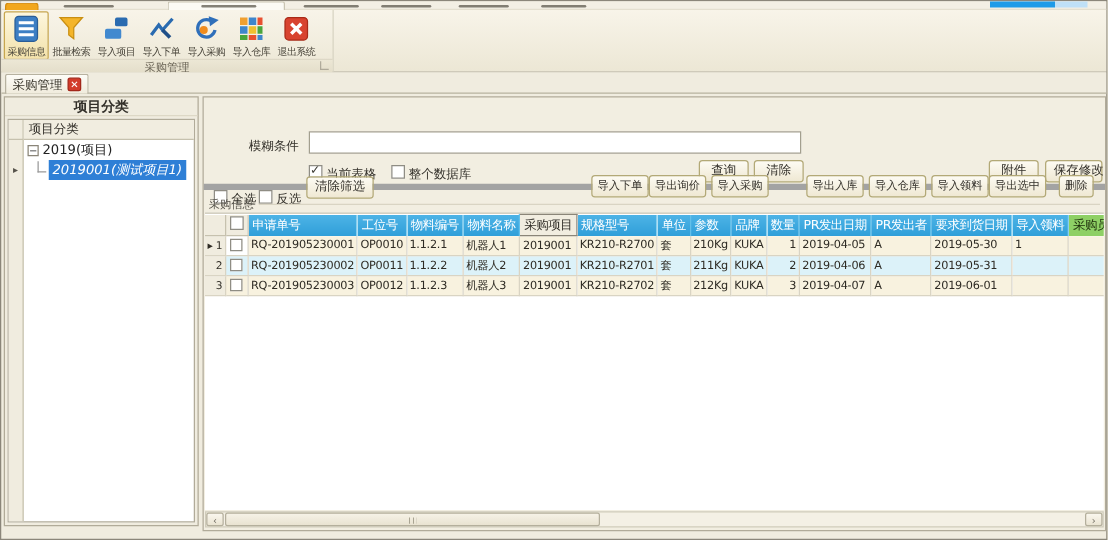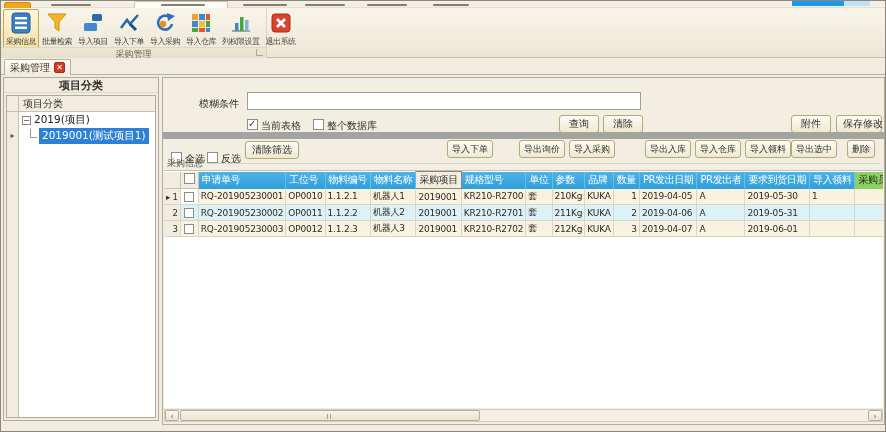--- a/index.html
+++ b/index.html
@@ -49,41 +49,41 @@
             display:grid; grid-template-columns:12px 1fr; grid-template-rows:16px 16px 16px 1fr; }
   .lp-gcell{ background:#f0ecdf; border-right:1px solid #c6c1ae; font-size:8px; color:#55524a; text-align:center; line-height:16px;}
   .lp-ghead{ border-bottom:1px solid #c6c1ae; }
   .lp-colhead{ background:#f1ede0; border-bottom:1px solid #c6c1ae; font-size:10px; color:#33302a;
                line-height:15px; padding-left:4px; }
   .lp-row{ display:flex; align-items:center; font-size:10.5px; color:#222; padding-left:3px; white-space:nowrap; overflow:hidden;}
   .expander{ width:9px; height:9px; border:1px solid #8a8578; background:#fff; font-size:8px; line-height:7px;
              text-align:center; color:#333; margin-right:3px; flex:0 0 auto;}
   .node-bold{ font-weight:normal; }
   .connector{ width:7px; height:9px; border-left:1px solid #999; border-bottom:1px solid #999; margin:0 2px 5px 8px; flex:0 0 auto;}
-  .node-sel{ color:#fff; padding:15px 3px; }
+  .node-sel{ color:#fff; padding:15px 3px;font-style:italic; }
 
   
   .right-panel{ position:absolute; left:161px; top:2px; width:723px; height:348px;
                 border:1px solid #b1ab99; background:#f2eee1;}
-  .querybox{ position:absolute; left:0; top:3px; width:100%; height:58px; border-bottom:7px solid #a3a3a3;}
+  .querybox{ position:absolute; left:0; top:16px; width:100%; height:58px; border-bottom:5px solid #a3a3a3;}
   .q-label{ position:absolute; left:36px; top:16px; font-size:10px; color:#33302a;}
   .q-input{ position:absolute; left:84px; top:11px; width:394px; height:18px; border:1px solid #a39f8e;
             background:#fff; font-size:10px; padding:0 3px; font-family:"DejaVu Sans",sans-serif;}
   .cbx{ display:inline-flex; gap:3px; font-size:10px; color:#33302a; position:absolute; top:38px;}
   .cb{ width:11px; height:11px; border:1px solid #8f8d84; background:#fff; display:inline-block; position:relative; flex:0 0 auto;}
   .cb.checked::after{ content:"✓"; position:absolute; left:0; top:-2px; font-size:10px; font-weight:bold; color:#3c3a33;}
   .btn{ display:inline-block; height:18px; line-height:16px; padding:0 6px; font-size:10px; color:#33302a;
         background:linear-gradient(#fdfbf3,#efe8d3); border:1px solid #b3a977; border-radius:3px; text-align:center; cursor:default; white-space:nowrap;}
   .q-btn{ position:absolute; top:34px; }
 
   .actionsrow{ position:absolute; left:0; top:62px; width:100%; height:20px;}
   .actcbx{ top:12px; }
   .act-buttons{ position:absolute; right:9px; top:0; display:flex; }
   .act-buttons .btn{ font-size:9px; padding:0 4px; height:18px;}
-  .gapS{ margin-left:4px;} .gap1{ margin-left:26px;} .gap2{ margin-left:30px;} .gap3{ } .gap4{ margin-left:10px;}
+  .gapS{ margin-left:4px;} .gap1{ } .gap2{ margin-left:30px;} .gap3{ } .gap4{ margin-left:10px;}
 
   .gridlegend{ position:absolute; left:4px; top:80px; right:4px; height:10px; display:flex; align-items:center; gap:4px;}
   .gridlegend span{ font-size:9px; color:#55524a; white-space:nowrap;}
   .gridlegend i{ flex:1; border-top:1px solid #d9d4c3; height:0;}
 
   .grid-viewport{ position:absolute; left:1px; top:92px; right:1px; bottom:16px; background:#fff; overflow:hidden;
                   border-top:1px solid #c6c1ae;}
   table.grid{ border-collapse:collapse; table-layout:fixed; font-size:9px; letter-spacing:-0.2px;}
   table.grid th{ height:17px; background:linear-gradient(#4db3e6,#2f9fd9); color:#fff; font-weight:normal;
                  font-size:10px; letter-spacing:-0.4px; text-align:left; padding:0 3px; white-space:nowrap; overflow:hidden;
@@ -189,31 +189,20 @@
                 <rect x="17" y="3" width="4" height="6" fill="#e85030"></rect>
                 <rect x="3" y="10" width="6" height="6" fill="#3f86cc"></rect>
                 <rect x="10" y="10" width="6" height="6" fill="#f0c030"></rect>
                 <rect x="17" y="10" width="4" height="6" fill="#4aa53c"></rect>
                 <rect x="3" y="17" width="6" height="4" fill="#4aa53c"></rect>
                 <rect x="10" y="17" width="6" height="4" fill="#e85030"></rect>
                 <rect x="17" y="17" width="4" height="4" fill="#3f86cc"></rect>
               </svg>
             </span>
             <span class="rib-label">导入仓库</span>
-          </div>
-          <div class="rib-btn">
-            <span class="rib-icon">
-              <svg viewBox="0 0 24 24">
-                <path d="M3 20 h18" stroke="#8a8a8a" stroke-width="1.5"></path>
-                <rect x="6" y="12" width="3.5" height="8" fill="#3f86cc"></rect>
-                <rect x="11" y="6" width="3.5" height="14" fill="#4aa53c"></rect>
-                <rect x="16" y="9" width="3.5" height="11" fill="#7fb3d9"></rect>
-              </svg>
-            </span>
-            <span class="rib-label">列权限设置</span>
           </div>
           <div class="rib-btn">
             <span class="rib-icon">
               <svg viewBox="0 0 24 24">
                 <rect x="3" y="3" width="18" height="18" rx="3" fill="#d8432f" stroke="#a82a18"></rect>
                 <path d="M8 8 L16 16 M16 8 L8 16" stroke="#fff" stroke-width="2.8"></path>
               </svg>
             </span>
             <span class="rib-label">退出系统</span>
           </div>

